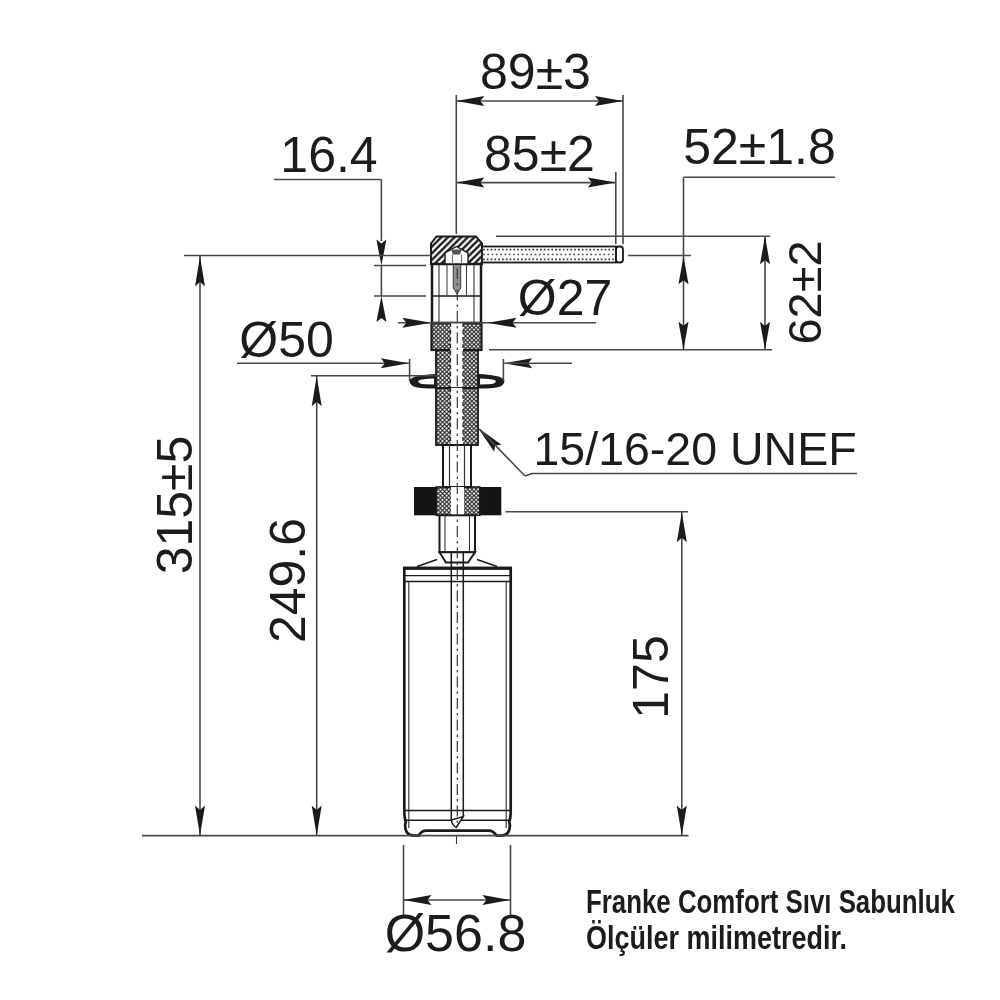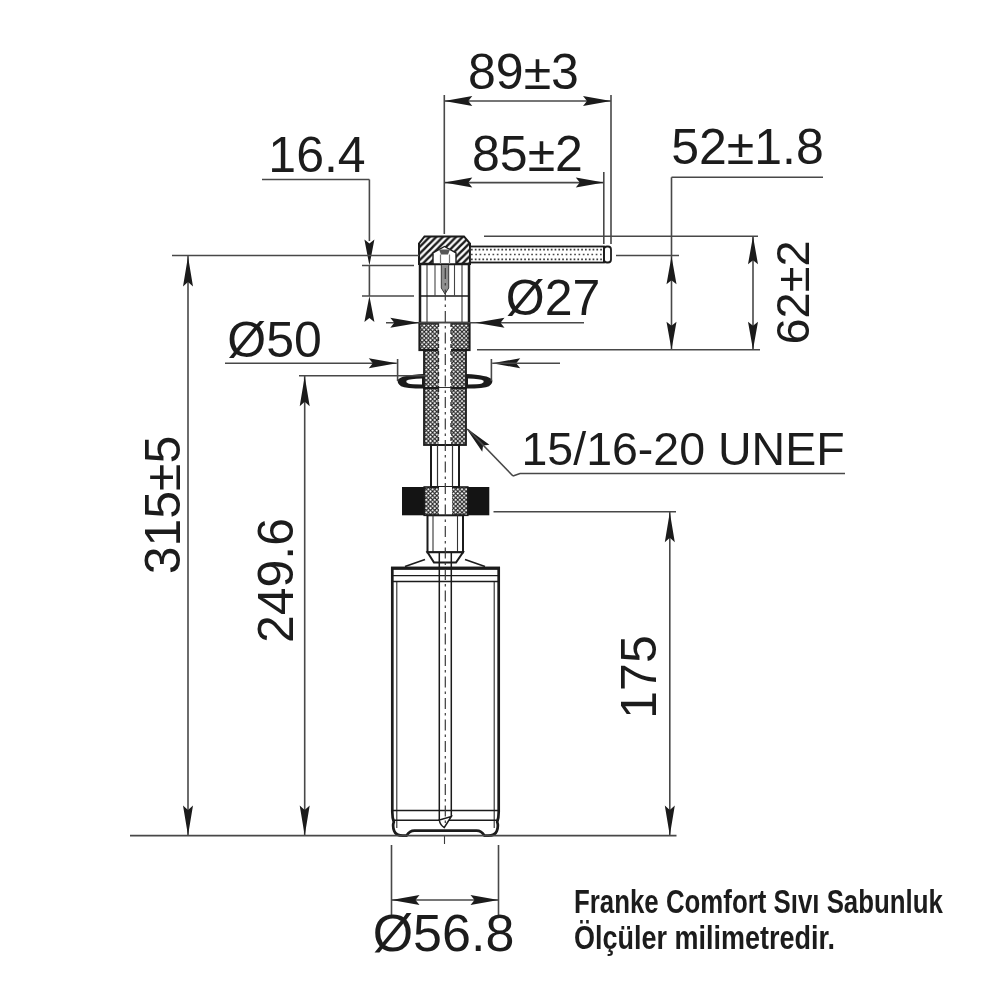--- a/index.html
+++ b/index.html
@@ -1,16 +1,16 @@
 <!DOCTYPE html>
 <html><head>
 <meta charset="utf-8">
 <style>
   html,body{margin:0;padding:0;background:#ffffff;}
-  .page{width:820px;height:1000px;position:relative;background:#86efac;}
+  .page{width:820px;height:1000px;position:relative;background:#86efac;margin-left:12px;}
   text{font-family:"Liberation Sans", sans-serif;fill:#1c1c1c;}
 </style>
 </head>
 <body>
 <div class="page">
 <svg width="1000" height="1000" viewBox="0 0 1000 1000" xmlns="http://www.w3.org/2000/svg">
 <defs>
   <pattern id="h1" width="6.6" height="6.6" patternUnits="userSpaceOnUse">
     <path d="M-1,7.6 L7.6,-1 M-1,1 L1,-1 M5.6,7.6 L7.6,5.6" stroke="#1b1b1b" stroke-width="2.5" fill="none"></path>
   </pattern>

